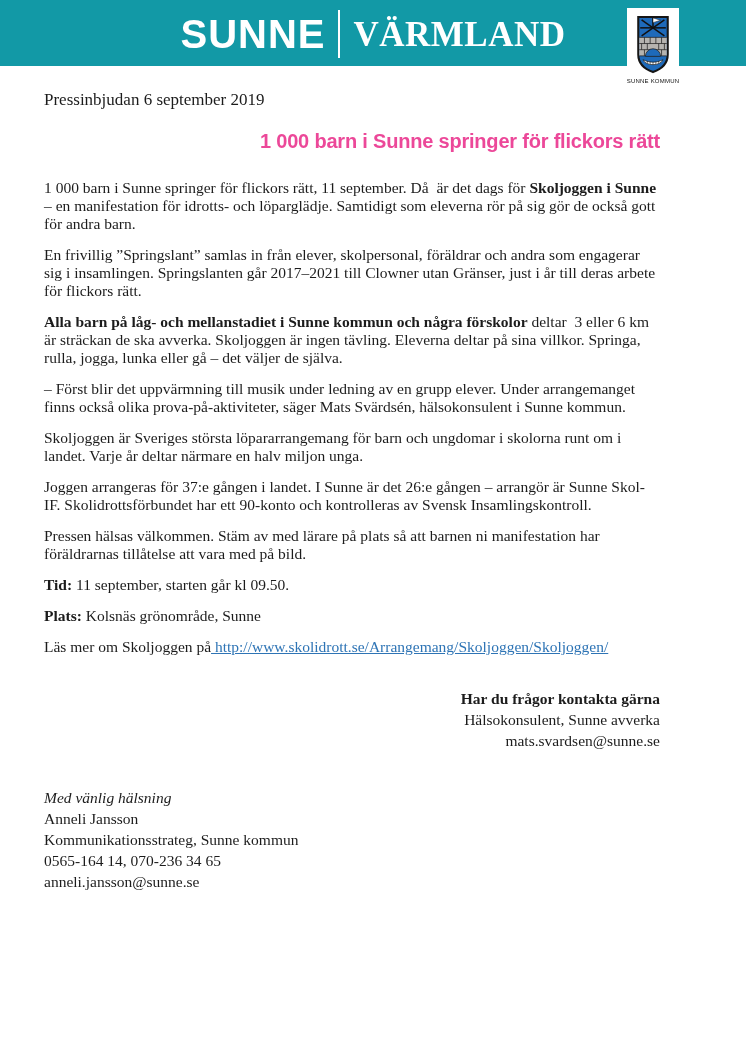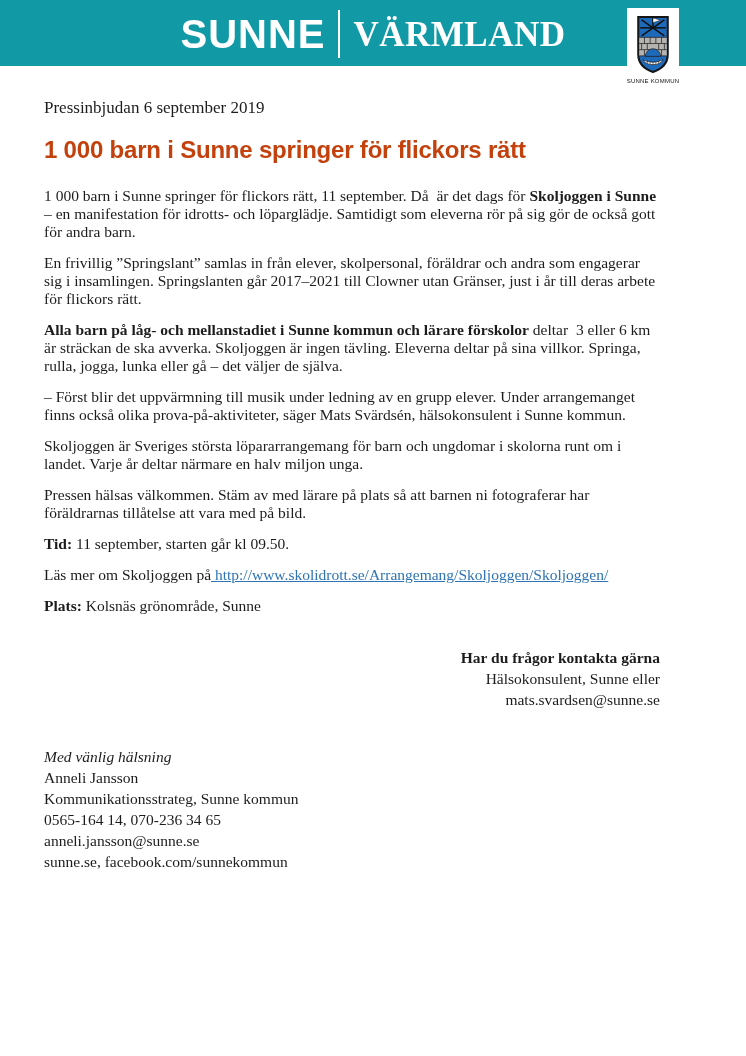--- a/index.html
+++ b/index.html
@@ -18,26 +18,26 @@
 
   
   .logo-box{position:absolute;left:627px;top:8px;width:52px;height:92px;background:#ffffff;
             display:flex;flex-direction:column;align-items:center;padding-top:5px;
             box-sizing:border-box;z-index:2;}
   .coa{width:38px;height:62px;display:block;}
   .logo-caption{font-family:"Liberation Sans",sans-serif;font-size:6px;letter-spacing:0.2px;
                 margin-top:3px;color:#111;white-space:nowrap;}
 
   
-  .content{position:absolute;top:72px;left:0;width:746px;box-sizing:border-box;
+  .content{position:absolute;top:64px;left:0;width:746px;box-sizing:border-box;
            padding:25px 86px 0 44px;color:#1c1c1c;}
   .date-line{font-size:17px;line-height:21px;}
-  .title{font-family:"Liberation Sans",sans-serif;font-weight:700;font-size:24px;
-         line-height:33px;color:#c2410c;margin:15px 0 21px 0;white-space:nowrap;
-         letter-spacing:-0.2px;}
+  .title{font-family:"Liberation Sans",sans-serif;font-weight:700;font-size:20px;
+         line-height:33px;color:#ec4899;margin:15px 0 21px 0;white-space:nowrap;
+         letter-spacing:-0.2px;text-align:right;}
   .para{font-size:15.5px;line-height:18px;margin:0 0 13px 0;white-space:pre-wrap;}
   .b{font-weight:700;}
   .i{font-style:italic;}
   a.doc-link{text-decoration:underline;cursor:pointer;}
   .contact{margin-top:32px;font-size:15.5px;line-height:21px;text-align:right;}
   .signature{margin-top:36px;font-size:15.5px;line-height:21px;}
 </style>
 </head>
 <body>
 
@@ -73,41 +73,41 @@
     <div class="logo-caption">SUNNE KOMMUN</div>
   </div>
 
   <main class="content" style="color: rgb(28, 28, 28);">
     <div class="date-line">Pressinbjudan 6 september 2019</div>
     <h1 class="title">1 000 barn i Sunne springer för flickors rätt</h1>
 
     <section>
         <p class="para"><span>1 000 barn i Sunne springer för flickors rätt, 11 september. Då  är det dags för </span><span class="b">Skoljoggen i Sunne</span><span> – en manifestation för idrotts- och löparglädje. Samtidigt som eleverna rör på sig gör de också gott för andra barn.</span></p>
         <p class="para"><span>En frivillig ”Springslant” samlas in från elever, skolpersonal, föräldrar och andra som engagerar sig i insamlingen. Springslanten går 2017–2021 till Clowner utan Gränser, just i år till deras arbete för flickors rätt.</span></p>
-        <p class="para"><span class="b">Alla barn på låg- och mellanstadiet i Sunne kommun och lärare förskolor</span><span> deltar  3 eller 6 km är sträckan de ska avverka. Skoljoggen är ingen tävling. Eleverna deltar på sina villkor. Springa, rulla, jogga, lunka eller gå – det väljer de själva.</span></p>
+        <p class="para"><span class="b">Alla barn på låg- och mellanstadiet i Sunne kommun och några förskolor</span><span> deltar  3 eller 6 km är sträckan de ska avverka. Skoljoggen är ingen tävling. Eleverna deltar på sina villkor. Springa, rulla, jogga, lunka eller gå – det väljer de själva.</span></p>
         <p class="para"><span>– Först blir det uppvärmning till musik under ledning av en grupp elever. Under arrangemanget finns också olika prova-på-aktiviteter, säger Mats Svärdsén, hälsokonsulent i Sunne kommun.</span></p>
         <p class="para"><span>Skoljoggen är Sveriges största löpararrangemang för barn och ungdomar i skolorna runt om i landet. Varje år deltar närmare en halv miljon unga.</span></p>
-        <p class="para"><span>Pressen hälsas välkommen. Stäm av med lärare på plats så att barnen ni fotograferar har föräldrarnas tillåtelse att vara med på bild.</span></p>
+        <p class="para"><span>Joggen arrangeras för 37:e gången i landet. I Sunne är det 26:e gången – arrangör är Sunne Skol-IF. Skolidrottsförbundet har ett 90-konto och kontrolleras av Svensk Insamlingskontroll.</span></p>
+        <p class="para"><span>Pressen hälsas välkommen. Stäm av med lärare på plats så att barnen ni manifestation har föräldrarnas tillåtelse att vara med på bild.</span></p>
         <p class="para"><span class="b">Tid:</span><span> 11 september, starten går kl 09.50.</span></p>
+        <p class="para"><span class="b">Plats:</span><span> Kolsnäs grönområde, Sunne</span></p>
         <p class="para"><span>Läs mer om Skoljoggen på</span><a class="doc-link" href="#" style="color: rgb(46, 116, 181);"> http://www.skolidrott.se/Arrangemang/Skoljoggen/Skoljoggen/</a></p>
-        <p class="para"><span class="b">Plats:</span><span> Kolsnäs grönområde, Sunne</span></p>
       </section>
 
     <section class="contact">
       <div class="b">Har du frågor kontakta gärna</div>
       <div>
-          <div>Hälsokonsulent, Sunne eller</div>
+          <div>Hälsokonsulent, Sunne avverka</div>
           <div>mats.svardsen@sunne.se</div>
         </div>
     </section>
 
     <section class="signature">
       <div class="i">Med vänlig hälsning</div>
       <div>
           <div>Anneli Jansson</div>
           <div>Kommunikationsstrateg, Sunne kommun</div>
           <div>0565-164 14, 070-236 34 65</div>
           <div>anneli.jansson@sunne.se</div>
-          <div>sunne.se, facebook.com/sunnekommun</div>
         </div>
     </section>
   </main>
 </div>
 
 </body></html>

